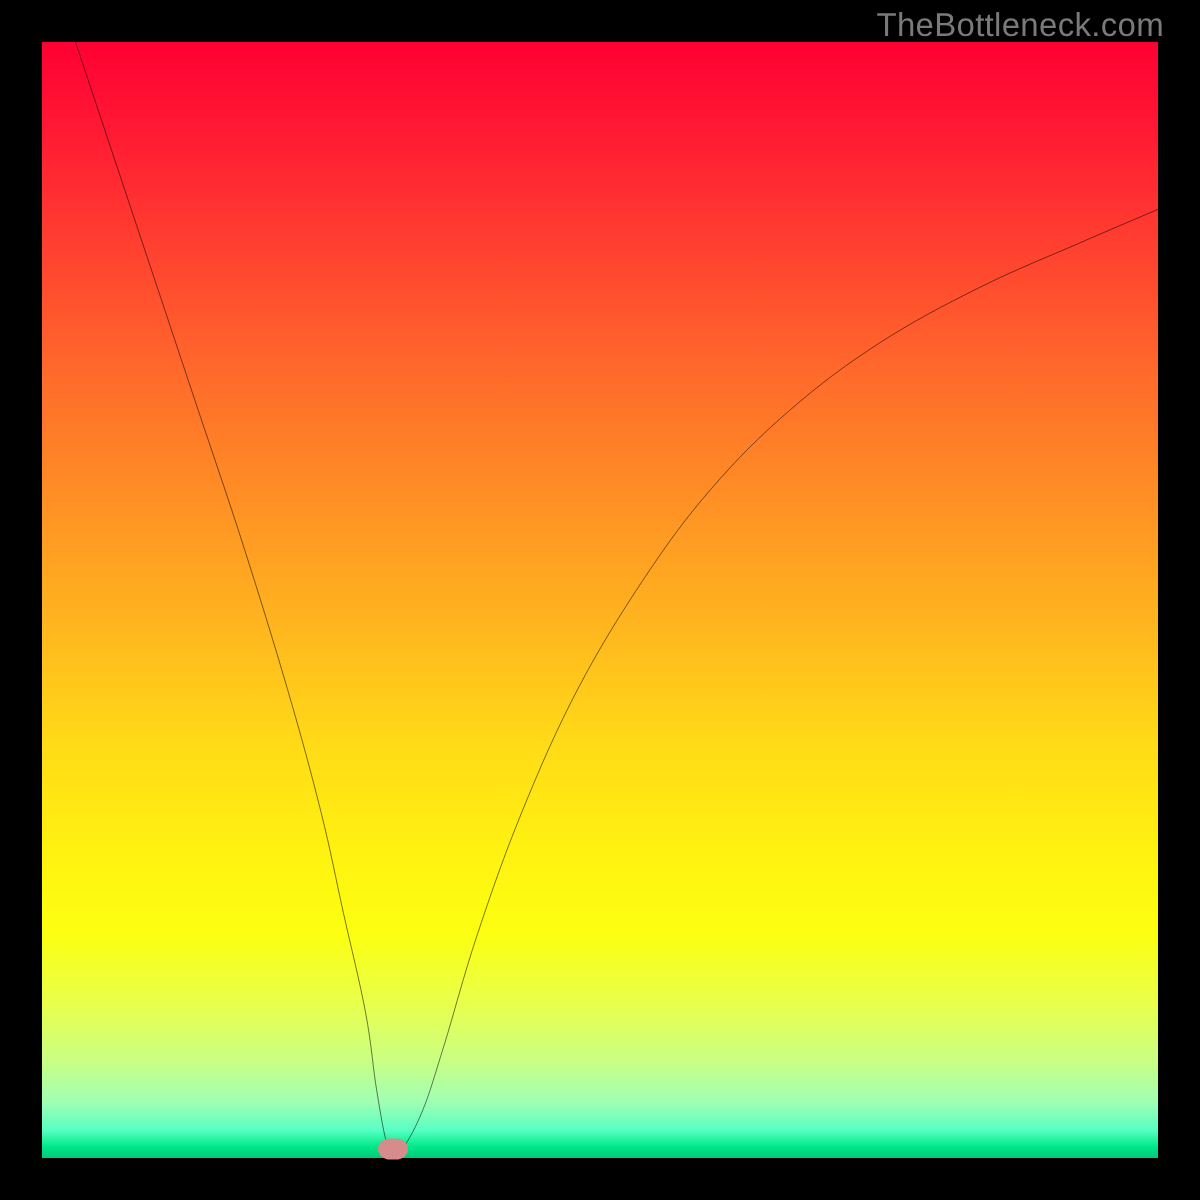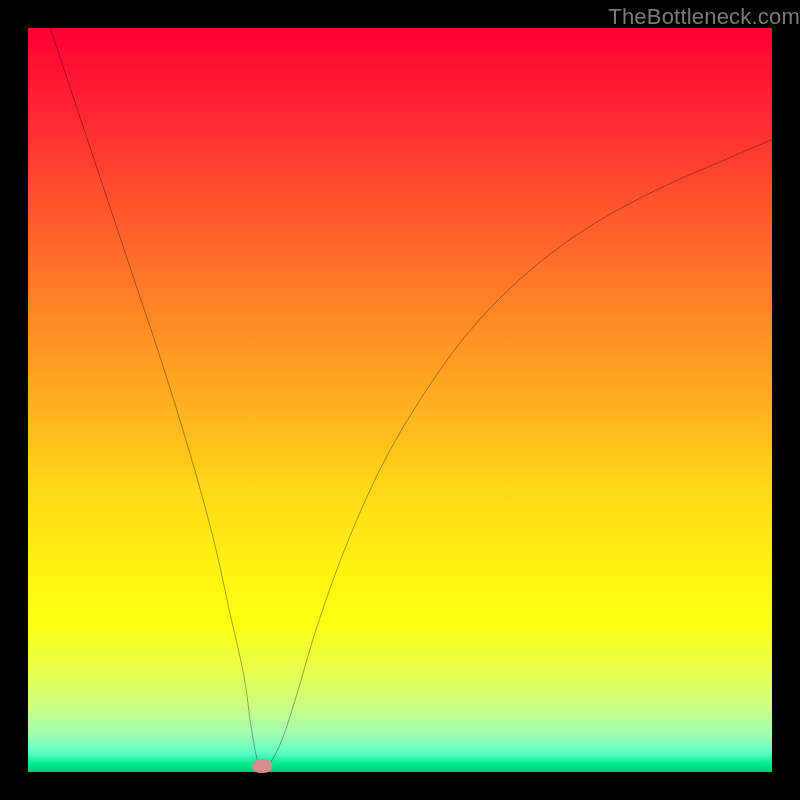--- a/index.html
+++ b/index.html
@@ -7,21 +7,21 @@
     width: 800px;
     height: 800px;
     background: #000;
     position: relative;
     overflow: hidden;
     font-family: Arial, Helvetica, sans-serif;
   }
   .watermark {
     position: absolute;
     top: 4px;
-    right: 0;
+    right: 24px;
     color: #7a7a7a;
     font-size: 22px;
     font-weight: 400;
     letter-spacing: 0.2px;
     z-index: 10;
   }
   .plot-frame {
     position: absolute;
     left: 28px;
     top: 28px;

